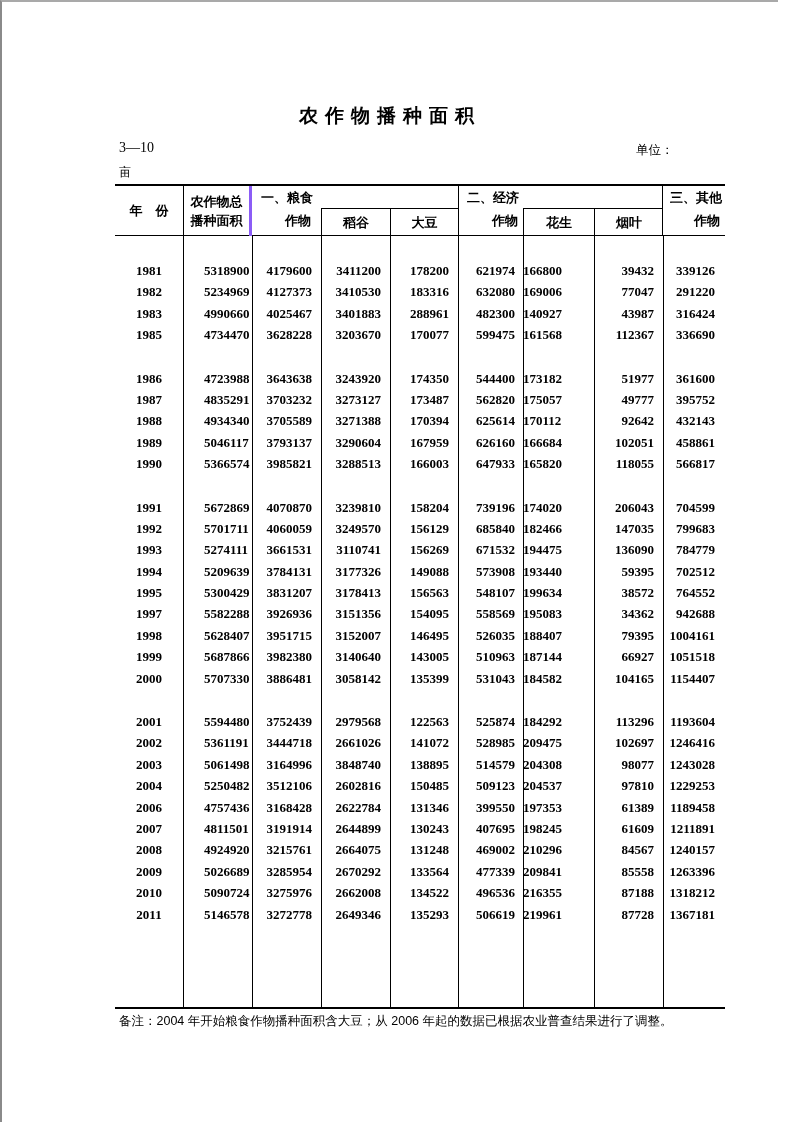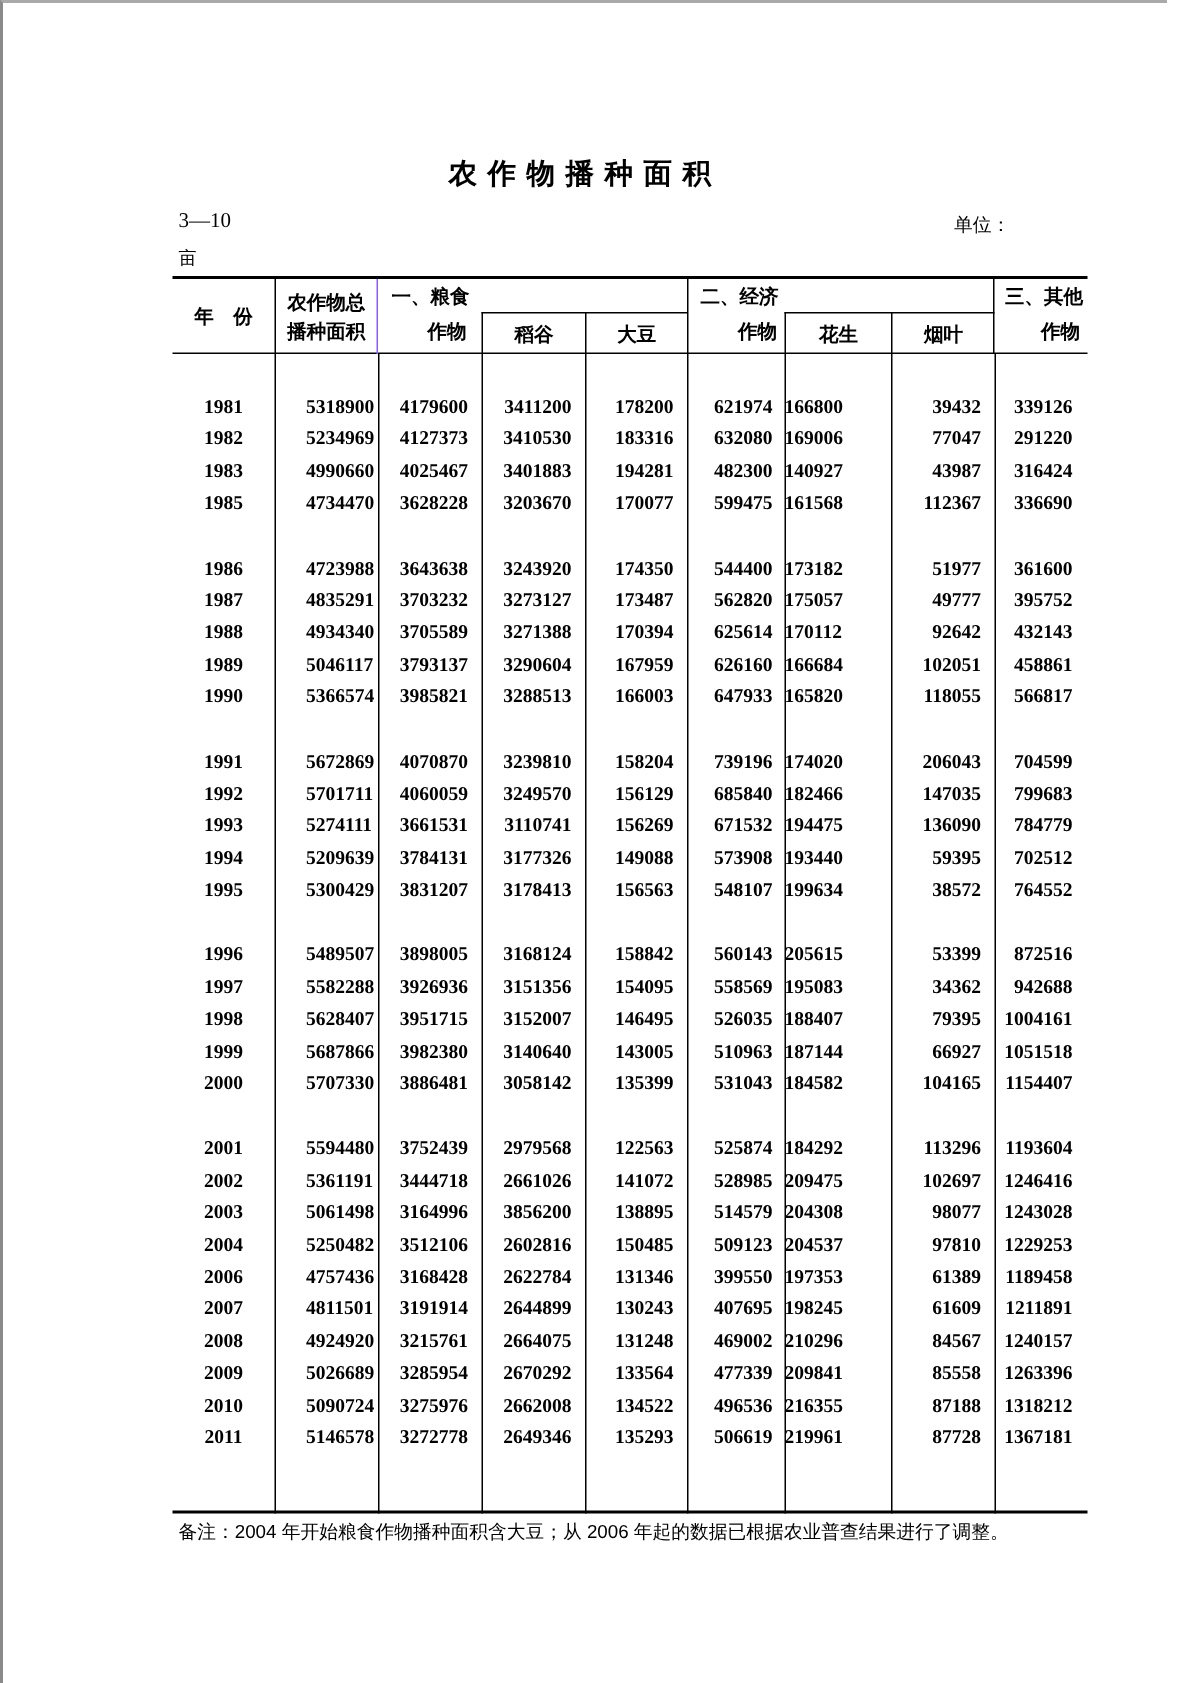--- a/index.html
+++ b/index.html
@@ -44,21 +44,21 @@
     border-bottom:1px solid #000;
     font-size:13px; font-weight:bold;
   }
   .hcell { position:absolute; }
   .h-year {
     left:0; top:0; width:68px; height:50px;
     display:flex; align-items:center; justify-content:center;
   }
   .h-total {
     left:68px; top:0; width:69px; height:50px;
-    border-left:1px solid #000; border-right:1px solid #8b5cf6;
+    border-left:1px solid #000; border-right:3px solid #8b5cf6;
     display:flex; flex-direction:column; align-items:center; justify-content:center;
     line-height:19px;
   }
   .h-grain-label { left:146px; top:3px; }
   .h-grain-sub   { left:170px; top:26px; }
   .h-subbox {
     top:22px; height:28px;
     border-left:1px solid #000; border-top:1px solid #000;
     display:flex; align-items:center; justify-content:center;
   }
@@ -163,21 +163,21 @@
           <div class="tcell c5">632080</div>
           <div class="tcell c6">169006</div>
           <div class="tcell c7">77047</div>
           <div class="tcell c8">291220</div>
         </div>
         <div class="trow">
           <div class="tcell c0">1983</div>
           <div class="tcell c1">4990660</div>
           <div class="tcell c2">4025467</div>
           <div class="tcell c3">3401883</div>
-          <div class="tcell c4">194281</div>
+          <div class="tcell c4">288961</div>
           <div class="tcell c5">482300</div>
           <div class="tcell c6">140927</div>
           <div class="tcell c7">43987</div>
           <div class="tcell c8">316424</div>
         </div>
         <div class="trow">
           <div class="tcell c0">1985</div>
           <div class="tcell c1">4734470</div>
           <div class="tcell c2">3628228</div>
           <div class="tcell c3">3203670</div>
@@ -290,31 +290,20 @@
           <div class="tcell c0">1995</div>
           <div class="tcell c1">5300429</div>
           <div class="tcell c2">3831207</div>
           <div class="tcell c3">3178413</div>
           <div class="tcell c4">156563</div>
           <div class="tcell c5">548107</div>
           <div class="tcell c6">199634</div>
           <div class="tcell c7">38572</div>
           <div class="tcell c8">764552</div>
         </div>
-        <div class="trow group-start">
-          <div class="tcell c0">1996</div>
-          <div class="tcell c1">5489507</div>
-          <div class="tcell c2">3898005</div>
-          <div class="tcell c3">3168124</div>
-          <div class="tcell c4">158842</div>
-          <div class="tcell c5">560143</div>
-          <div class="tcell c6">205615</div>
-          <div class="tcell c7">53399</div>
-          <div class="tcell c8">872516</div>
-        </div>
         <div class="trow">
           <div class="tcell c0">1997</div>
           <div class="tcell c1">5582288</div>
           <div class="tcell c2">3926936</div>
           <div class="tcell c3">3151356</div>
           <div class="tcell c4">154095</div>
           <div class="tcell c5">558569</div>
           <div class="tcell c6">195083</div>
           <div class="tcell c7">34362</div>
           <div class="tcell c8">942688</div>
@@ -371,21 +360,21 @@
           <div class="tcell c4">141072</div>
           <div class="tcell c5">528985</div>
           <div class="tcell c6">209475</div>
           <div class="tcell c7">102697</div>
           <div class="tcell c8">1246416</div>
         </div>
         <div class="trow">
           <div class="tcell c0">2003</div>
           <div class="tcell c1">5061498</div>
           <div class="tcell c2">3164996</div>
-          <div class="tcell c3">3856200</div>
+          <div class="tcell c3">3848740</div>
           <div class="tcell c4">138895</div>
           <div class="tcell c5">514579</div>
           <div class="tcell c6">204308</div>
           <div class="tcell c7">98077</div>
           <div class="tcell c8">1243028</div>
         </div>
         <div class="trow">
           <div class="tcell c0">2004</div>
           <div class="tcell c1">5250482</div>
           <div class="tcell c2">3512106</div>

